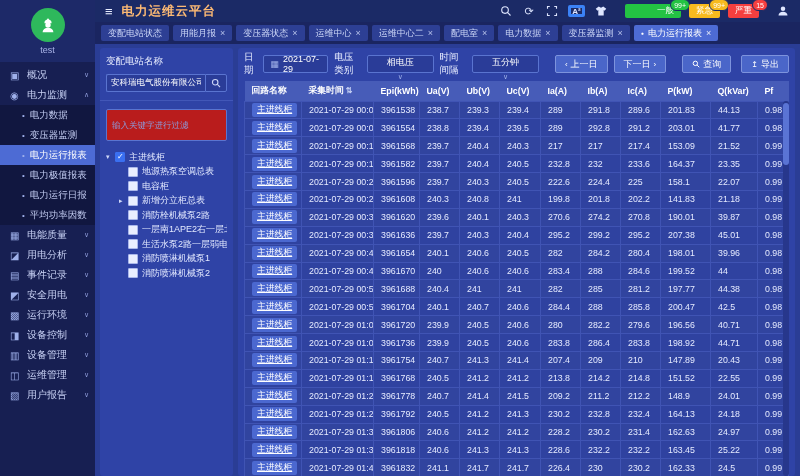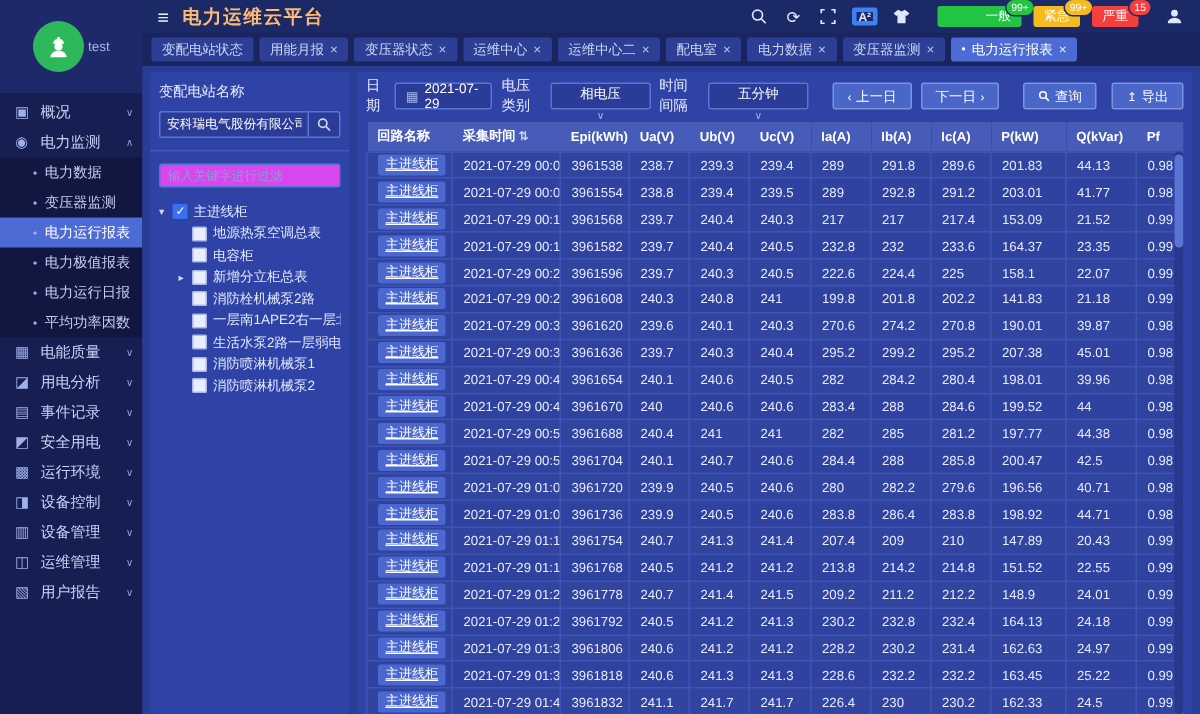--- a/index.html
+++ b/index.html
@@ -2,21 +2,21 @@
 <html><head>
 <meta charset="utf-8">
 <style>
   * { box-sizing: border-box; margin: 0; padding: 0; }
   html,body { width:800px; height:476px; overflow:hidden; }
   body { font-family:"Liberation Sans",sans-serif; background:#2a3d95; color:#fff; }
   .app { display:flex; width:800px; height:476px; }
 
   
   .rail { width:95px; flex:none; background:#171f52; display:flex; flex-direction:column; }
-  .rail-profile { height:62px; flex:none; background:#1d2968; display:flex; flex-direction:row; align-items:center; justify-content:center; gap:3px; }
+  .rail-profile { height:62px; flex:none; background:#1d2968; display:flex; flex-direction:column; align-items:center; justify-content:center; gap:3px; }
   .avatar { width:34px; height:34px; border-radius:50%; background:#2eb85c; display:flex; align-items:center; justify-content:center; }
   .rail-user { font-size:9px; color:#aab4e8; }
   .rail-menu { flex:1; overflow:hidden; padding-top:3px; }
   .rail-item { height:20px; display:flex; align-items:center; padding:0 6px 0 10px; color:#c9d2f5; font-size:10px; gap:6px; cursor:pointer; }
   .rail-item .glyph { font-size:10px; width:11px; flex:none; color:#9fb0ea; }
   .rail-item .lbl { flex:1; white-space:nowrap; overflow:hidden; }
   .rail-item .chev { font-size:7px; color:#8d99d6; }
   .rail-sub { background:#111740; }
   .rail-subitem { height:20px; display:flex; align-items:center; padding-left:22px; font-size:9.5px; color:#c2cbf0; cursor:pointer; white-space:nowrap; overflow:hidden; }
   .rail-subitem::before { content:"•"; font-size:8px; margin-right:5px; color:#9fb0ea; }
@@ -41,21 +41,21 @@
 
   .workspace { flex:1; min-height:0; display:flex; gap:5px; padding:4px 5px 0 5px; background:#2a3d95; }
 
   
   .station-panel { width:133px; flex:none; background:#2f43a6; border-radius:3px; padding:7px 6px; display:flex; flex-direction:column; overflow:hidden; }
   .panel-label { font-size:9.5px; color:#e8edff; margin-bottom:6px; }
   .station-search { display:flex; margin-bottom:0; }
   .station-search input { flex:1; min-width:0; height:18px; background:#2a3c98; border:1px solid #5a74d0; border-right:none; border-radius:2px 0 0 2px; color:#fff; font-size:8.5px; padding:0 4px; font-family:"Liberation Sans",sans-serif; }
   .station-search .search-btn { width:22px; height:18px; background:#2a3c98; border:1px solid #5a74d0; border-radius:0 2px 2px 0; display:flex; align-items:center; justify-content:center; cursor:pointer; }
   .panel-divider { border:none; border-top:1px solid #4257b8; margin:8px -6px; }
-  .filter-input { width:100%; height:16px; background:#d946ef; border:1px solid #5a74d0; border-radius:2px; color:#fff; font-size:8.5px; padding:0 5px; margin-bottom:9px; font-family:"Liberation Sans",sans-serif; }
+  .filter-input { width:100%; height:32px; background:#b91c1c; border:1px solid #5a74d0; border-radius:2px; color:#fff; font-size:8.5px; padding:0 5px; margin-bottom:9px; font-family:"Liberation Sans",sans-serif; }
   .filter-input::placeholder { color:#8d9ad9; }
   .tree { flex:1; overflow:hidden; }
   .tree-row { display:flex; align-items:center; height:14.5px; color:#e3e9ff; font-size:9px; white-space:nowrap; overflow:hidden; cursor:pointer; }
   .tree-row .caret { width:9px; flex:none; font-size:7px; color:#cfd8f8; }
   .tree-row.child { padding-left:13px; }
   .cbx { width:10px; height:10px; flex:none; border:1px solid #aab7ea; border-radius:1px; margin-right:4px; position:relative; background:#e9eeff; }
   .cbx.checked { background:#3a6ff0; border-color:#3a6ff0; }
   .cbx.checked::after { content:"✓"; position:absolute; left:1px; top:-1px; font-size:8px; color:#fff; }
 
   

